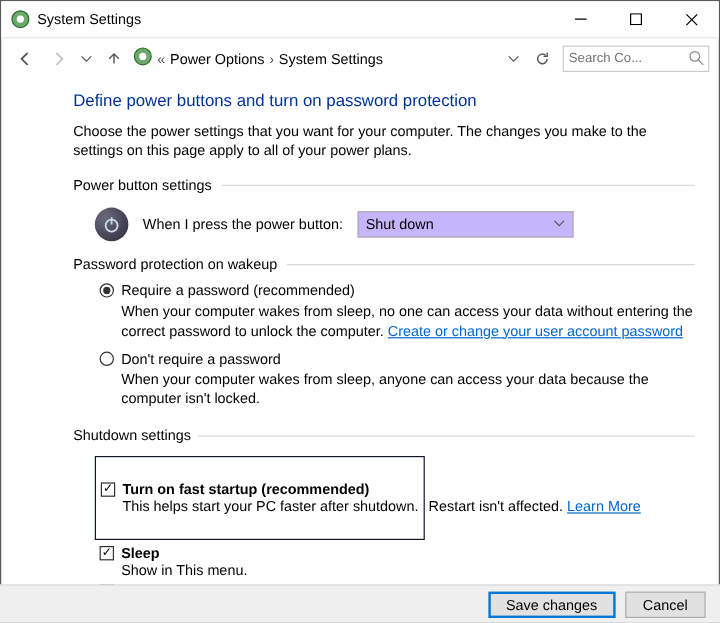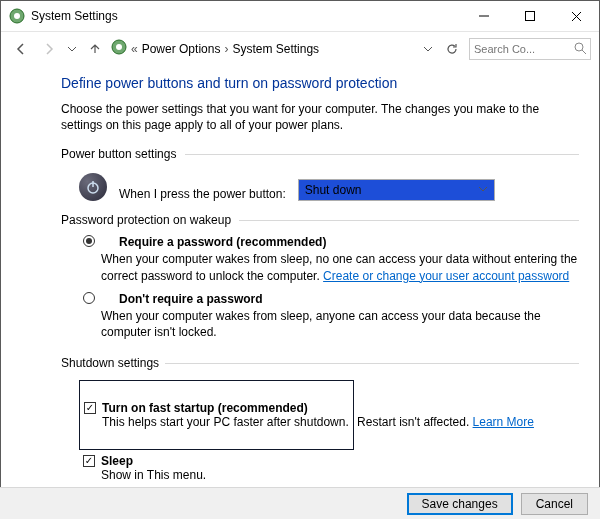--- a/index.html
+++ b/index.html
@@ -19,26 +19,26 @@
 .refresh { width: 22px; height: 22px; display: flex; align-items: center; justify-content: center; border: 1px solid transparent; margin-right: 2px; }
 .dropdown-btn { width: 18px; height: 22px; display: flex; align-items: center; justify-content: center; }
 .content { padding: 10px 20px 8px 20px; margin-left: 40px; }
 h1 { color: #003399; font-size: 14px; font-weight: normal; margin-bottom: 10px; }
 .intro { font-size: 12px; margin-bottom: 14px; line-height: 1.35; }
 .section-title { font-size: 12px; position: relative; margin-bottom: 8px; }
 .section-title::after { content: ""; position: absolute; top: 50%; height: 1px; background: #d8d8d8; }
 .st1::after { left: 124px; right: 0; }
 .st2::after { left: 178px; right: 0; }
 .st3::after { left: 104px; right: 0; }
-.power-row { display: flex; align-items: flex-end; gap: 12px; padding: 4px 0 12px 18px; }
+.power-row { display: flex; align-items: center; gap: 12px; padding: 4px 0 12px 18px; }
 .power-icon { width: 28px; height: 28px; border-radius: 50%; background: radial-gradient(circle at 30% 30%, #6a6a7a, #2a2a3a); display: flex; align-items: center; justify-content: center; }
-.select { width: 197px; height: 22px; border: 1px solid #adadad; background: #1d4ed8; display: flex; align-items: center; justify-content: space-between; padding: 0 6px; font-size: 12px; }
+.select { width: 180px; height: 22px; border: 1px solid #adadad; background: #c4b5fd; display: flex; align-items: center; justify-content: space-between; padding: 0 6px; font-size: 12px; }
 .radio-group { padding: 0 0 8px 22px; }
 .radio-item { margin-bottom: 8px; }
-.radio-row { display: flex; gap: 24px; font-weight: bold; }
+.radio-row { display: flex; align-items: center; gap: 6px; }
 .radio { width: 12px; height: 12px; border: 1px solid #333; border-radius: 50%; display: inline-flex; align-items: center; justify-content: center; flex-shrink: 0; }
 .radio.checked::after { content: ""; width: 6px; height: 6px; background: #333; border-radius: 50%; }
 .radio-desc { padding-left: 18px; font-size: 12px; line-height: 1.35; margin-top: 2px; }
 a.link { color: #0066cc; text-decoration: underline; cursor: pointer; }
 .shutdown-list { padding: 2px 0 0 22px; }
 .check-item { margin-bottom: 4px; }
 .check-row { display: flex; align-items: center; gap: 6px; }
 .checkbox { width: 12px; height: 12px; border: 1px solid #333; display: inline-flex; align-items: center; justify-content: center; flex-shrink: 0; background: #fff; }
 .checkbox.checked::after { content: "✓"; font-size: 10px; line-height: 1; }
 .check-label { font-size: 12px; }

